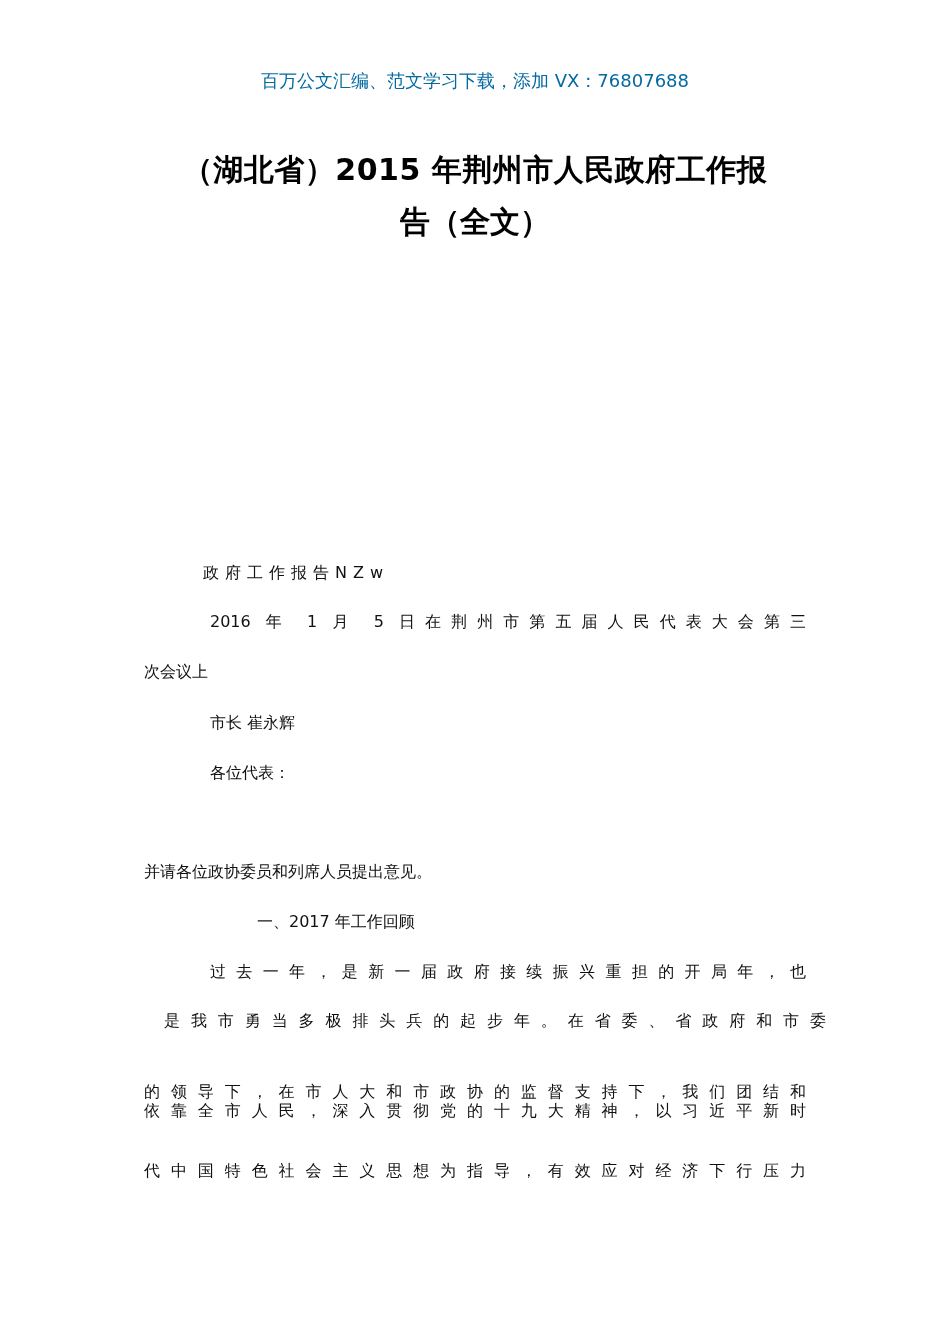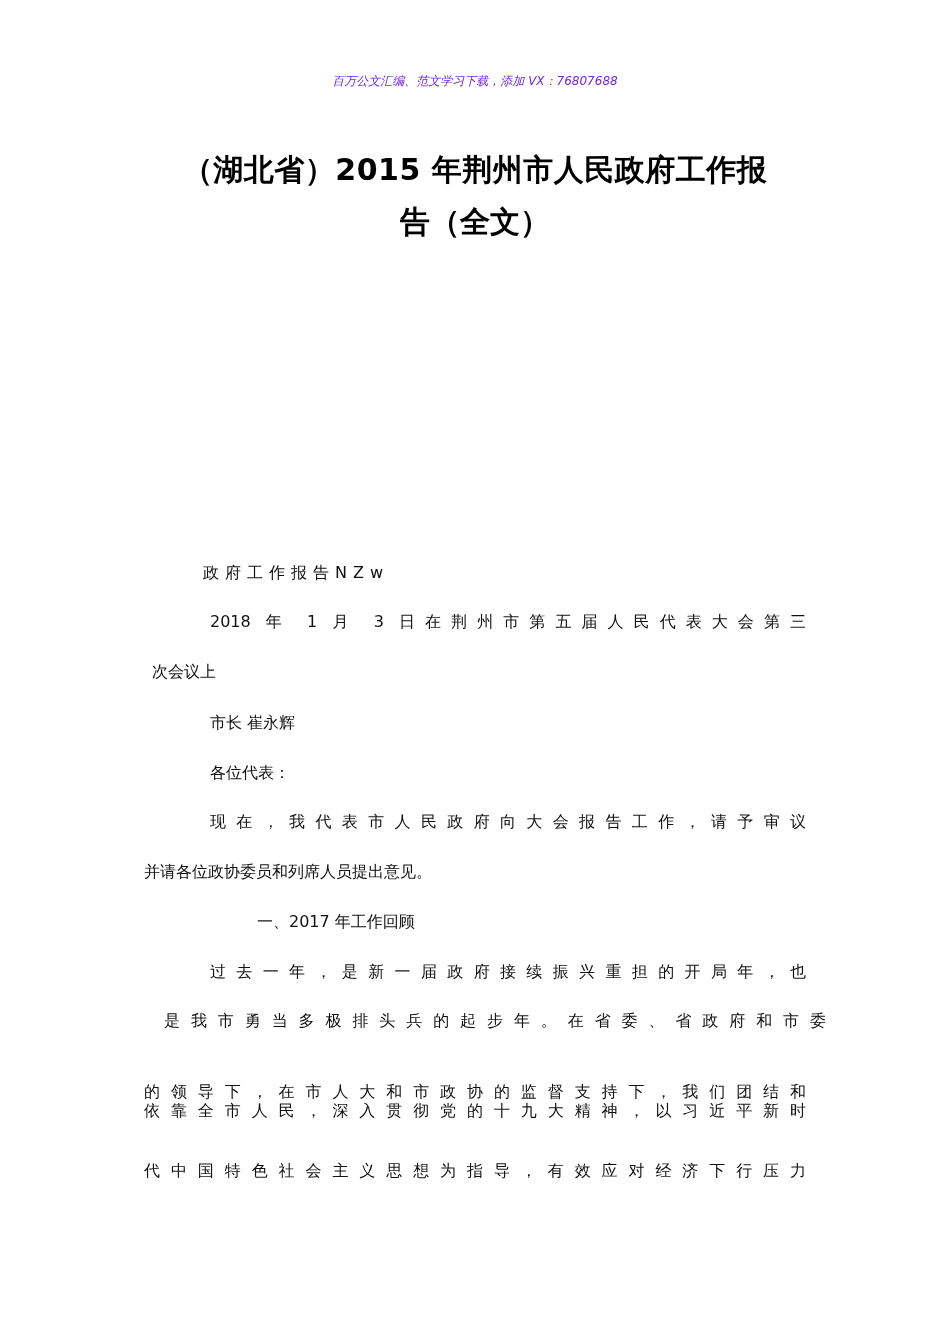--- a/index.html
+++ b/index.html
@@ -21,25 +21,24 @@
       width: 950px;
       height: 1344px;
       background: #ffffff;
     }
     .watermark {
       position: absolute;
       left: 0;
       top: 68px;
       width: 950px;
       text-align: center;
-      font-size: 12px;
-      color: #6d28d9;
+      font-size: 18px;
+      color: #0369a1;
       letter-spacing: 0px;
       line-height: 26px;
-      font-style: italic;
     }
     .title-line {
       position: absolute;
       left: 0;
       width: 950px;
       text-align: center;
       font-family: "DejaVu Sans", "Liberation Sans", sans-serif;
       font-weight: bold;
       font-size: 30px;
       line-height: 40px;
@@ -70,28 +69,27 @@
 
 <div class="page">
 
   <div class="watermark">百万公文汇编、范文学习下载，添加 VX：76807688</div>
 
   <div class="title-line l1">（湖北省）2015 年荆州市人民政府工作报</div>
   <div class="title-line l2">告（全文）</div>
 
   <div class="body-line spaced" style="top:557px;">政府工作报告NZw</div>
 
-  <div class="body-line indent justify-line" style="top:606px;">2018 年 1 月 3 日在荆州市第五届人民代表大会第三</div>
-  <div class="body-line" style="top:656px;margin-left:8px;">次会议上</div>
+  <div class="body-line indent justify-line" style="top:606px;">2016 年 1 月 5 日在荆州市第五届人民代表大会第三</div>
+  <div class="body-line" style="top:656px;">次会议上</div>
 
   <div class="body-line indent" style="top:707px;">市长 崔永辉</div>
 
   <div class="body-line indent" style="top:757px;">各位代表：</div>
 
-  <div class="body-line indent justify-line" style="top:806px;">现在，我代表市人民政府向大会报告工作，请予审议</div>
   <div class="body-line" style="top:856px;">并请各位政协委员和列席人员提出意见。</div>
 
   <div class="body-line indent" style="top:906px;margin-left:47px;">一、2017 年工作回顾</div>
 
   <div class="body-line indent justify-line" style="top:956px;">过去一年，是新一届政府接续振兴重担的开局年，也</div>
   <div class="body-line justify-line" style="top:1005px;margin-left:20px;">是我市勇当多极排头兵的起步年。在省委、省政府和市委</div>
   <div class="body-line justify-line" style="top:1076px;">的领导下，在市人大和市政协的监督支持下，我们团结和</div>
   <div class="body-line justify-line" style="top:1095px;">依靠全市人民，深入贯彻党的十九大精神，以习近平新时</div>
   <div class="body-line justify-line" style="top:1155px;">代中国特色社会主义思想为指导，有效应对经济下行压力</div>
 

